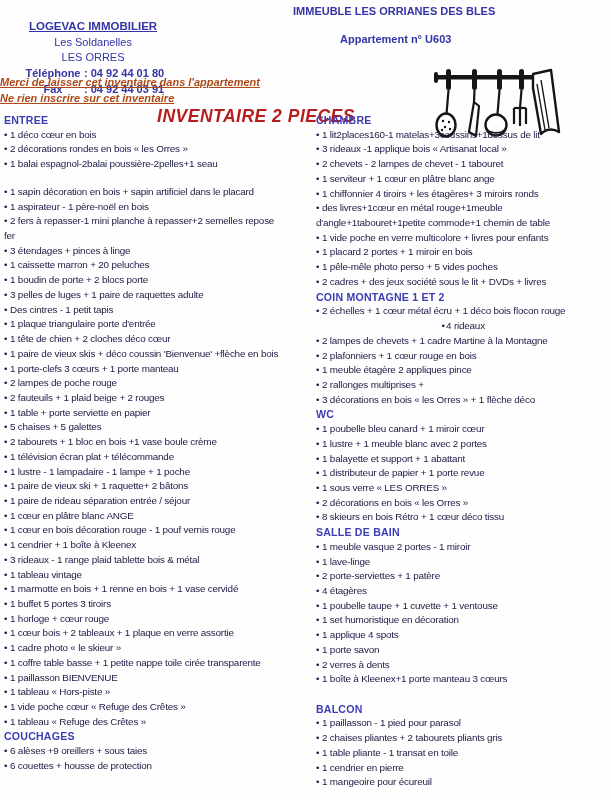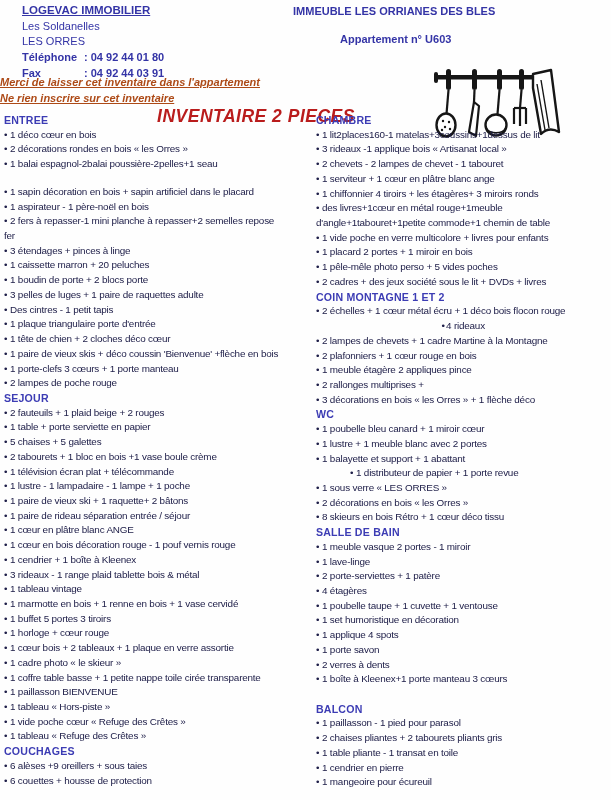--- a/index.html
+++ b/index.html
@@ -1,21 +1,21 @@
 <!DOCTYPE html>
 <html><head>
 <meta charset="utf-8">
 <style>
   html,body{margin:0;padding:0;}
   body{
     width:611px;height:800px;position:relative;overflow:hidden;
     background:#fefefe;
     font-family:"Liberation Sans",sans-serif;
   }
-  .company{position:absolute;left:22px;top:3px;line-height:15.7px;font-size:11px;}
+  .company{position:absolute;left:22px;top:19px;line-height:15.7px;font-size:11px;text-align:center;}
   .company-name{font-weight:bold;text-decoration:underline;font-size:11.5px;}
   .contact-row{display:flex;font-weight:bold;}
   .contact-label{width:62px;}
   .building{position:absolute;left:293px;top:5px;font-weight:bold;font-size:11px;}
   .apartment{position:absolute;left:340px;top:33px;font-weight:bold;font-size:11px;}
   .notices{position:absolute;left:0;top:74px;width:512px;text-align:left;}
   .notice-line{font-weight:bold;font-style:italic;text-decoration:underline;font-size:11px;line-height:16px;}
   .doc-title{position:absolute;left:0;top:106px;width:512px;text-align:center;
     font-weight:bold;font-size:17.5px;letter-spacing:0.5px;}
   .utensils{position:absolute;left:433px;top:66px;}
@@ -101,21 +101,20 @@
     <div class="line" style="color: rgb(32, 32, 74);"><span class="bullet">•</span><span>3 étendages + pinces à linge</span></div>
     <div class="line" style="color: rgb(32, 32, 74);"><span class="bullet">•</span><span>1 caissette marron + 20 peluches</span></div>
     <div class="line" style="color: rgb(32, 32, 74);"><span class="bullet">•</span><span>1 boudin de porte + 2 blocs porte</span></div>
     <div class="line" style="color: rgb(32, 32, 74);"><span class="bullet">•</span><span>3 pelles de luges + 1 paire de raquettes adulte</span></div>
     <div class="line" style="color: rgb(32, 32, 74);"><span class="bullet">•</span><span>Des cintres - 1 petit tapis</span></div>
     <div class="line" style="color: rgb(32, 32, 74);"><span class="bullet">•</span><span>1 plaque triangulaire porte d'entrée</span></div>
     <div class="line" style="color: rgb(32, 32, 74);"><span class="bullet">•</span><span>1 tête de chien + 2 cloches déco cœur</span></div>
     <div class="line" style="color: rgb(32, 32, 74);"><span class="bullet">•</span><span>1 paire de vieux skis + déco coussin 'Bienvenue' +flèche en bois</span></div>
     <div class="line" style="color: rgb(32, 32, 74);"><span class="bullet">•</span><span>1 porte-clefs 3 cœurs + 1 porte manteau</span></div>
     <div class="line" style="color: rgb(32, 32, 74);"><span class="bullet">•</span><span>2 lampes de poche rouge</span></div>
-    <div class="section-title" style="color: rgb(60, 60, 180);">SEJOUR</div>
     <div class="line" style="color: rgb(32, 32, 74);"><span class="bullet">•</span><span>2 fauteuils + 1 plaid beige + 2 rouges</span></div>
     <div class="line" style="color: rgb(32, 32, 74);"><span class="bullet">•</span><span>1 table + porte serviette en papier</span></div>
     <div class="line" style="color: rgb(32, 32, 74);"><span class="bullet">•</span><span>5 chaises + 5 galettes</span></div>
     <div class="line" style="color: rgb(32, 32, 74);"><span class="bullet">•</span><span>2 tabourets + 1 bloc en bois +1 vase boule crème</span></div>
     <div class="line" style="color: rgb(32, 32, 74);"><span class="bullet">•</span><span>1 télévision écran plat + télécommande</span></div>
     <div class="line" style="color: rgb(32, 32, 74);"><span class="bullet">•</span><span>1 lustre - 1 lampadaire - 1 lampe + 1 poche</span></div>
     <div class="line" style="color: rgb(32, 32, 74);"><span class="bullet">•</span><span>1 paire de vieux ski + 1 raquette+ 2 bâtons</span></div>
     <div class="line" style="color: rgb(32, 32, 74);"><span class="bullet">•</span><span>1 paire de rideau séparation entrée / séjour</span></div>
     <div class="line" style="color: rgb(32, 32, 74);"><span class="bullet">•</span><span>1 cœur en plâtre blanc ANGE</span></div>
     <div class="line" style="color: rgb(32, 32, 74);"><span class="bullet">•</span><span>1 cœur en bois décoration rouge - 1 pouf vernis rouge</span></div>
@@ -154,21 +153,21 @@
     <div class="line" style="color: rgb(32, 32, 74); text-align: center;"><span class="bullet">•</span><span>4 rideaux</span></div>
     <div class="line" style="color: rgb(32, 32, 74);"><span class="bullet">•</span><span>2 lampes de chevets + 1 cadre Martine à la Montagne</span></div>
     <div class="line" style="color: rgb(32, 32, 74);"><span class="bullet">•</span><span>2 plafonniers + 1 cœur rouge en bois</span></div>
     <div class="line" style="color: rgb(32, 32, 74);"><span class="bullet">•</span><span>1 meuble étagère 2 appliques pince</span></div>
     <div class="line" style="color: rgb(32, 32, 74);"><span class="bullet">•</span><span>2 rallonges multiprises +</span></div>
     <div class="line" style="color: rgb(32, 32, 74);"><span class="bullet">•</span><span>3 décorations en bois « les Orres » + 1 flèche déco</span></div>
     <div class="section-title" style="color: rgb(60, 60, 180);">WC</div>
     <div class="line" style="color: rgb(32, 32, 74);"><span class="bullet">•</span><span>1 poubelle bleu canard + 1 miroir cœur</span></div>
     <div class="line" style="color: rgb(32, 32, 74);"><span class="bullet">•</span><span>1 lustre + 1 meuble blanc avec 2 portes</span></div>
     <div class="line" style="color: rgb(32, 32, 74);"><span class="bullet">•</span><span>1 balayette et support + 1 abattant</span></div>
-    <div class="line" style="color: rgb(32, 32, 74); margin-left: 34px;"><span class="bullet">•</span><span>1 distributeur de papier + 1 porte revue</span></div>
+    <div class="line" style="color: rgb(32, 32, 74);"><span class="bullet">•</span><span>1 distributeur de papier + 1 porte revue</span></div>
     <div class="line" style="color: rgb(32, 32, 74);"><span class="bullet">•</span><span>1 sous verre « LES ORRES »</span></div>
     <div class="line" style="color: rgb(32, 32, 74);"><span class="bullet">•</span><span>2 décorations en bois « les Orres »</span></div>
     <div class="line" style="color: rgb(32, 32, 74);"><span class="bullet">•</span><span>8 skieurs en bois Rétro + 1 cœur déco tissu</span></div>
     <div class="section-title" style="color: rgb(60, 60, 180);">SALLE DE BAIN</div>
     <div class="line" style="color: rgb(32, 32, 74);"><span class="bullet">•</span><span>1 meuble vasque 2 portes - 1 miroir</span></div>
     <div class="line" style="color: rgb(32, 32, 74);"><span class="bullet">•</span><span>1 lave-linge</span></div>
     <div class="line" style="color: rgb(32, 32, 74);"><span class="bullet">•</span><span>2 porte-serviettes + 1 patère</span></div>
     <div class="line" style="color: rgb(32, 32, 74);"><span class="bullet">•</span><span>4 étagères</span></div>
     <div class="line" style="color: rgb(32, 32, 74);"><span class="bullet">•</span><span>1 poubelle taupe + 1 cuvette + 1 ventouse</span></div>
     <div class="line" style="color: rgb(32, 32, 74);"><span class="bullet">•</span><span>1 set humoristique en décoration</span></div>

